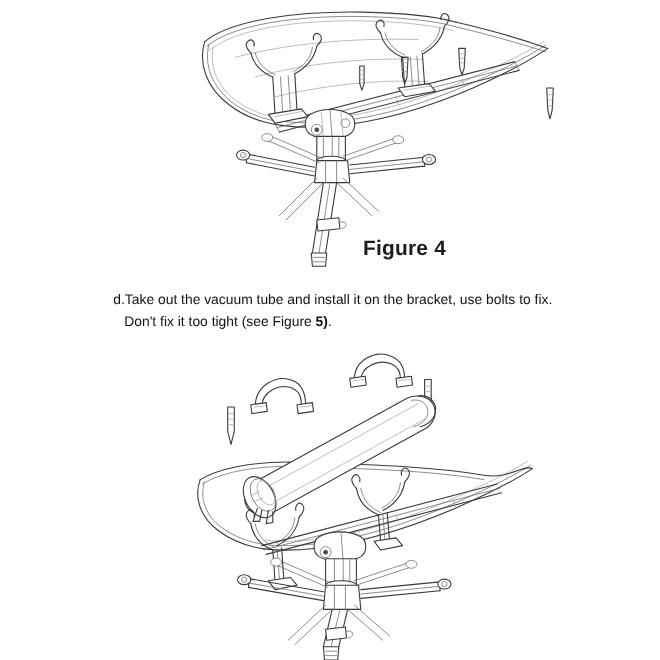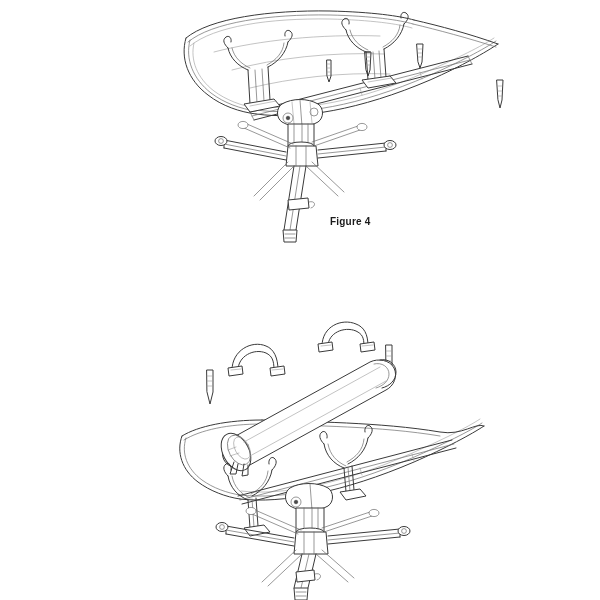--- a/index.html
+++ b/index.html
@@ -36,21 +36,21 @@
     top: 0;
     width: 100%;
     height: 100%;
   }
   .figure-art svg { display: block; width: 100%; height: 100%; }
 
   
   .figure-caption {
     position: absolute;
     font-family: "Liberation Sans", sans-serif;
-    font-size: 10px;
+    font-size: 19px;
     font-weight: bold;
     color: #1b1b1b;
     letter-spacing: 0.2px;
     white-space: nowrap;
   }
   #figure-4-caption { left: 330px; top: 216px; }
 
   
   #instruction-step {
     position: absolute;
@@ -237,20 +237,28 @@
         <g>
           <path class="ln-thin" d="M312,162 L344,192"></path>
           <path class="ln-thin" d="M306,166 L338,196"></path>
         </g>
 
       </svg>
     </div>
     <div class="figure-caption" id="figure-4-caption">Figure 4</div>
   </div>
 
+  <div id="instruction-step">
+    <span class="line-1">
+      <span>d.</span><span>Take out the vacuum tube and install it on the bracket, use bolts to fix.</span>
+    </span>
+    <span class="line-2">
+      <span>Don't fix it too tight (see Figure </span><span class="bold-ref">5)</span><span>.</span>
+    </span>
+  </div>
 
   <div class="figure-block" id="figure-5-block">
     <div class="figure-art">
       <svg viewBox="0 0 600 290" xmlns="http://www.w3.org/2000/svg">
 
         <g>
           <path class="ln" d="M232,60 C232,40 252,30 266,36 C274,39 278,48 278,60"></path>
           <path class="ln" d="M238,60 C238,46 254,38 266,43 C272,46 274,50 274,60"></path>
           <path class="fill-w" d="M228,58 L242,56 L243,64 L229,66 Z"></path>
           <path class="fill-w" d="M270,58 L284,56 L285,64 L271,66 Z"></path>

